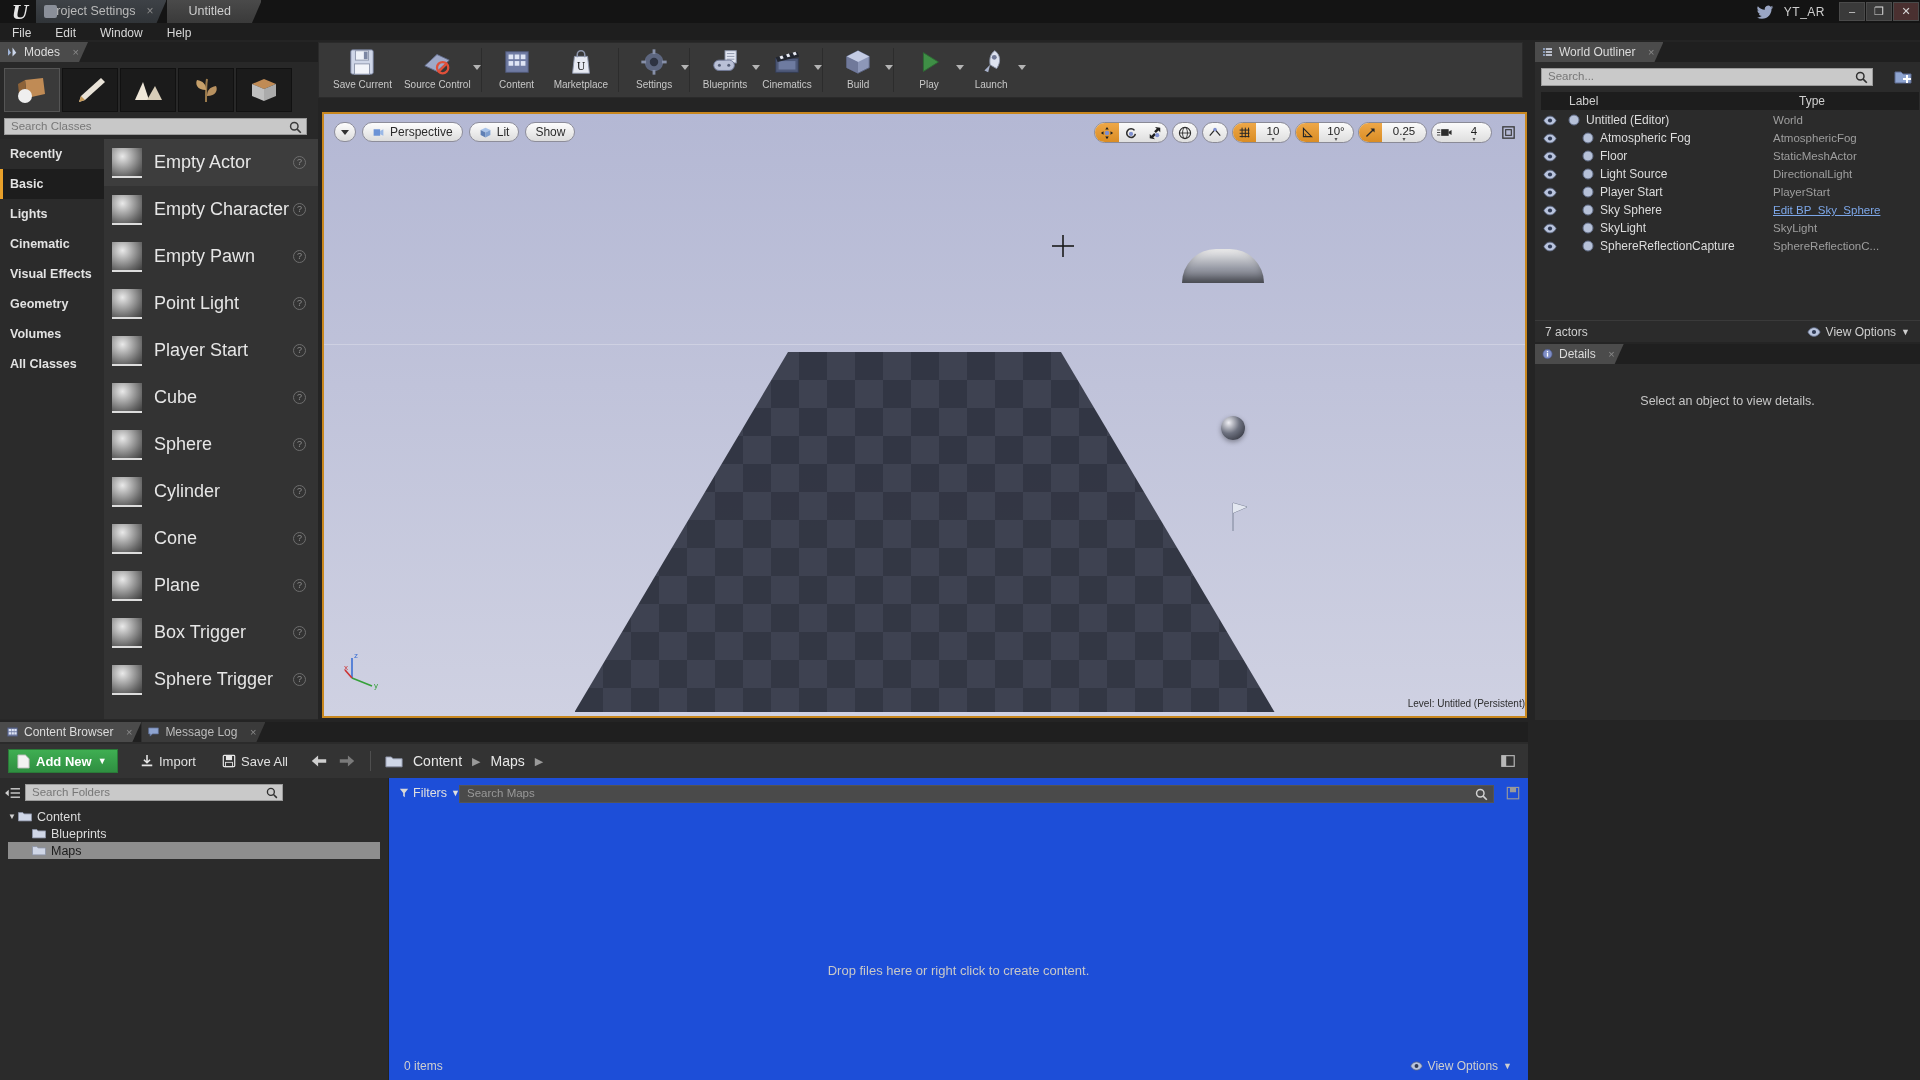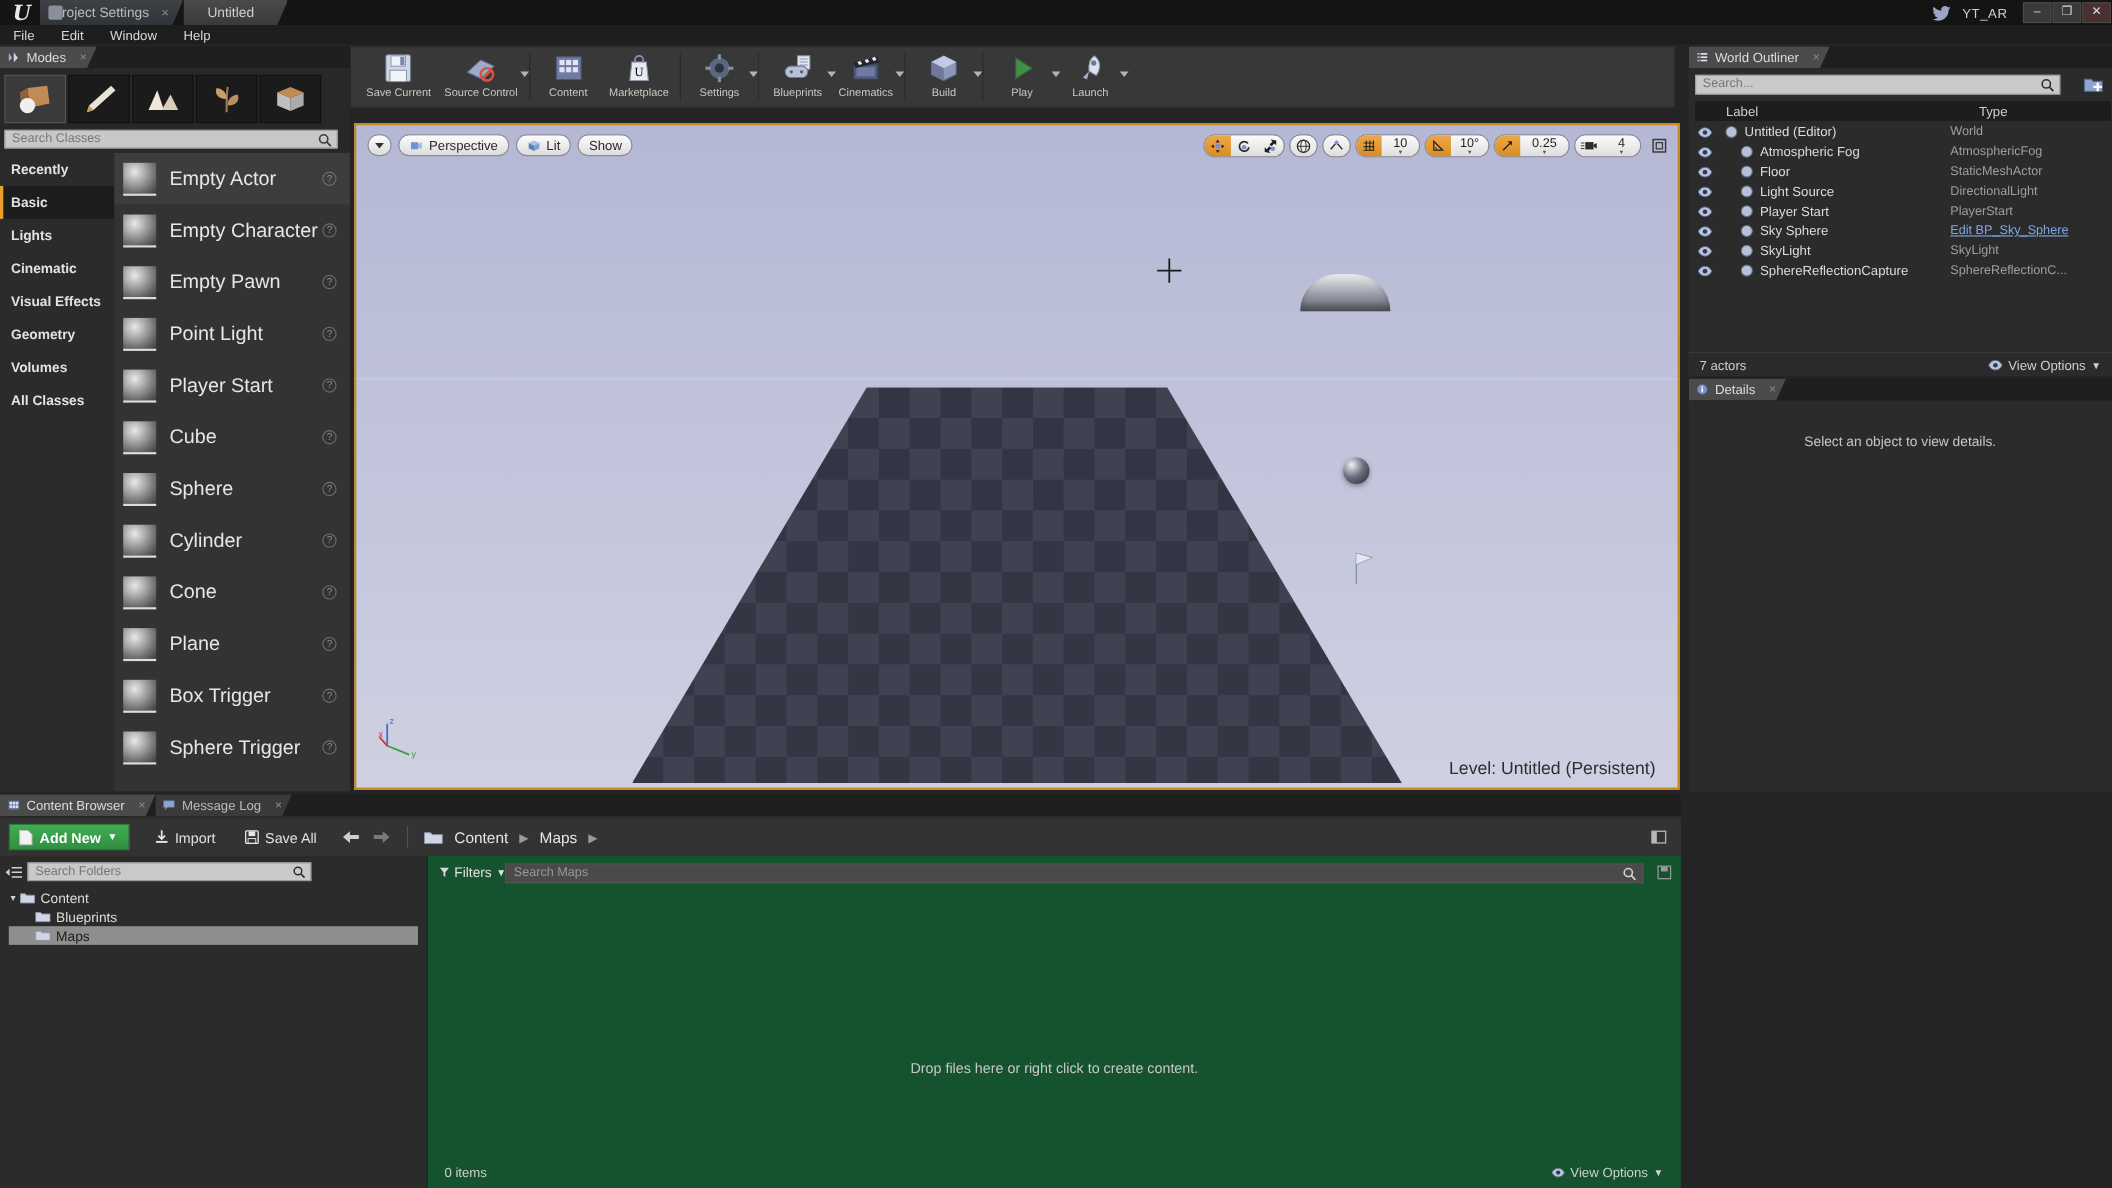--- a/index.html
+++ b/index.html
@@ -110,21 +110,21 @@
   .vp-right { position:absolute; right:8px; top:8px; display:flex; align-items:center; gap:4px; }
   .vp-pill { display:flex; align-items:center; height:21px; border:1px solid #8a8a96; border-radius:11px;
              overflow:hidden; background:linear-gradient(to bottom,#fbfbfb,#dedede); }
   .vp-cell { display:flex; align-items:center; justify-content:center; min-width:22px; height:21px;
              padding:0 5px; font-size:11.5px; color:#2a2a2a; }
   .vp-cell.on { background:linear-gradient(to bottom,#efa94a,#d98b22); }
   .vp-val { position:relative; min-width:34px; display:flex; flex-direction:column;
             align-items:center; justify-content:center; height:21px; font-size:11.5px; color:#1e1e1e; }
   .vp-val small { font-size:6px; line-height:4px; color:#555; }
 
-  .vp-level { position:absolute; right:20px; bottom:7px; font-size:16px; color:#2d2d2d;text-align:right; }
+  .vp-level { position:absolute; right:0; bottom:7px; font-size:10px; color:#2d2d2d;text-align:right; }
   .vp-level b { font-weight:normal; }
   .vp-axis { position:absolute; left:18px; bottom:22px; width:46px; height:46px; }
   .vp-cursor { position:absolute; left:727px; top:120px; width:24px; height:24px; }
   .vp-sphere { position:absolute; left:897px; top:302px; width:24px; height:24px; border-radius:50%;
                background:radial-gradient(circle at 32% 28%, #f0f0f5 0%, #6e7280 45%, #23252e 100%);
                box-shadow:0 2px 5px rgba(0,0,0,.35); }
   .vp-reflectcap { position:absolute; left:858px; top:135px; width:82px; height:34px;
                border-radius:41px 41px 0 0;
                background:linear-gradient(to bottom,#efefef,#9a9da8 55%,#6a6d77);
                box-shadow:inset 0 -5px 8px rgba(0,0,0,.35); }
@@ -168,21 +168,21 @@
   .crumb-sep { color:#9a9a9a; font-size:11px; }
   .cb-srcpanel { position:absolute; left:0; top:56px; width:385px; height:302px; background:#2b2b2b; }
   .folder-search { position:absolute; left:25px; top:6px; width:258px; height:17px;
                    background:#c9c9c9; border:1px solid #9b9b9b; }
   .folder-search span { position:absolute; left:6px; top:1px; font-size:11.5px; color:#777; }
   .tree { position:absolute; left:8px; top:30px; width:372px; }
   .tnode { position:relative; height:17px; display:flex; align-items:center; font-size:12.5px; }
   .tnode.sel { background:#8e8e8e; color:#1c1c1c; width:372px; }
   .fold { width:14px; height:11px; margin-right:5px; }
 
-  .cb-assets { position:absolute; left:388px; top:56px; width:1140px; height:302px; background:#14532d;
+  .cb-assets { position:absolute; left:388px; top:56px; width:1140px; height:302px; background:#1d4ed8;
                border-left:1px solid #232323; }
   .filters { position:absolute; left:10px; top:8px; display:flex; align-items:center; gap:4px;
              font-size:12.5px; color:#e0e0e0; }
   .asset-search { position:absolute; left:70px; top:7px; width:1035px; height:18px;
                   background:#4a4a4a; border:1px solid #545454; }
   .asset-search span { position:absolute; left:7px; top:1px; font-size:11.5px; color:#989898; }
   .drop-msg { position:absolute; left:0; top:185px; width:100%; text-align:center;
               font-size:13px; color:#c8c8c8; }
   .cb-status { position:absolute; left:388px; bottom:0; width:1140px; height:28px;
                display:flex; align-items:center; justify-content:space-between; padding:0 16px;

